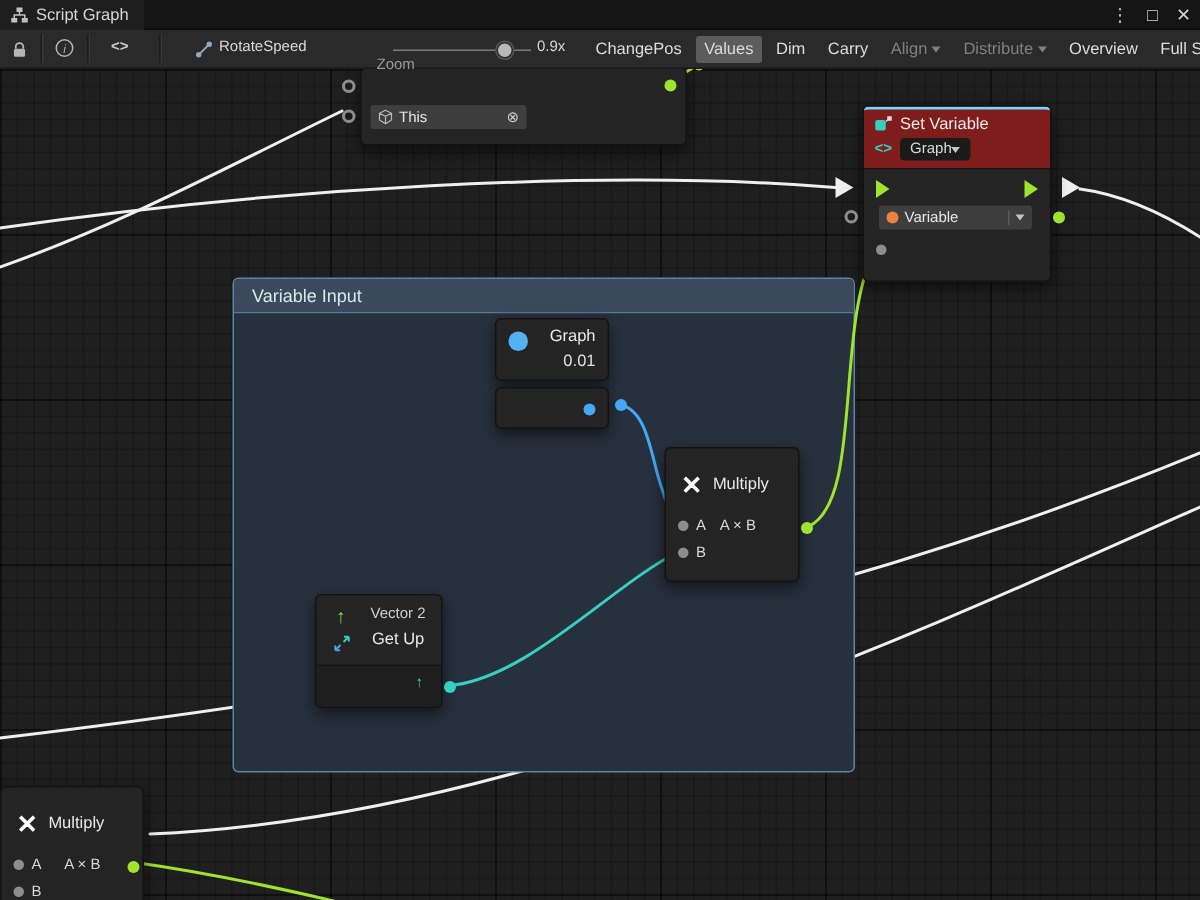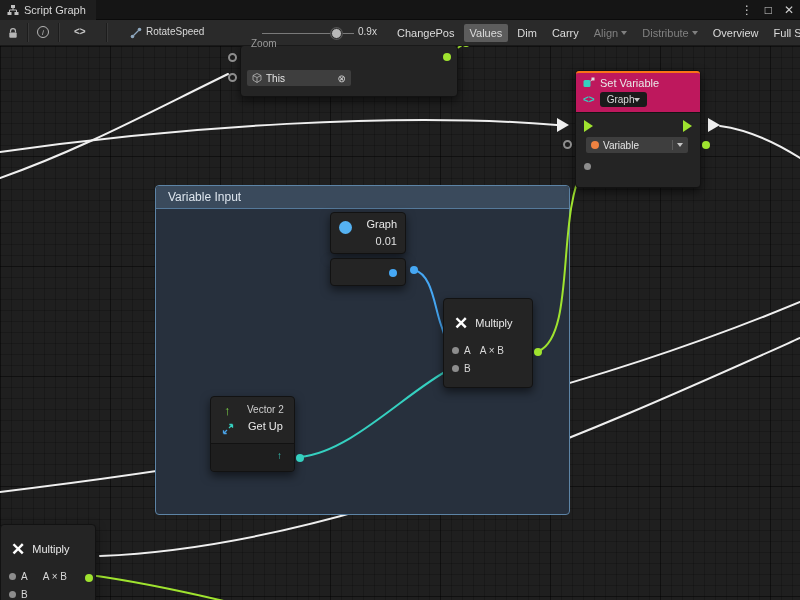--- a/index.html
+++ b/index.html
@@ -50,21 +50,21 @@
   .pdot { position:absolute; width:8px; height:8px; border-radius:50%; }
   .pring { position:absolute; width:9px; height:9px; border-radius:50%; border:2px solid #8d8d8d; background:#1b1b1b; }
   .idot { width:7px; height:7px; border-radius:50%; background:#8d8d8d; flex:none; }
   .lime { background:#9fe32f; } .orange { background:#ee8241; } .blue { background:#46a8f5; }
   .teal { background:#35d0c0; } .grayd { background:#8d8d8d; }
   .flow-arrow { position:absolute; width:0; height:0; border-top:6px solid transparent; border-bottom:6px solid transparent; border-left:9px solid #9fe32f; }
   .node-title { font-size:11px; color:#e9e9e9; }
   .small-label { font-size:10px; color:#cfcfcf; }
   .mrow { display:flex; align-items:center; gap:5px; padding:0 8px; height:18px; font-size:10px; color:#d8d8d8; }
   .mrow .right { margin-left:auto; margin-right:20px; }
-  .sv-header { height:42px; background:#be185d; border-top:2px solid #f97316; border-bottom:1px solid #141414; border-radius:3px 3px 0 0; padding:4px 7px;text-align:right; }
+  .sv-header { height:42px; background:#7f1d1d; border-top:2px solid #7dd3fc; border-bottom:1px solid #141414; border-radius:3px 3px 0 0; padding:4px 7px;text-align:right; }
   .sv-line { display:flex; align-items:center; gap:5px; }
   .graph-chip { background:#1a1a1a; border-radius:3px; height:15px; display:flex; align-items:center; gap:0; padding:0 7px; font-size:10px; color:#dadada; }
   .icon-circle { display:inline-block; width:12px; height:12px; border-radius:50%; border:1px solid #b5b5b5; color:#b5b5b5; font-size:8px; line-height:11px; text-align:center; font-style:italic; }
 </style>
 </head>
 <body>
 
 <div class="graph-bg"></div>
 
 <svg class="wires z-back">

